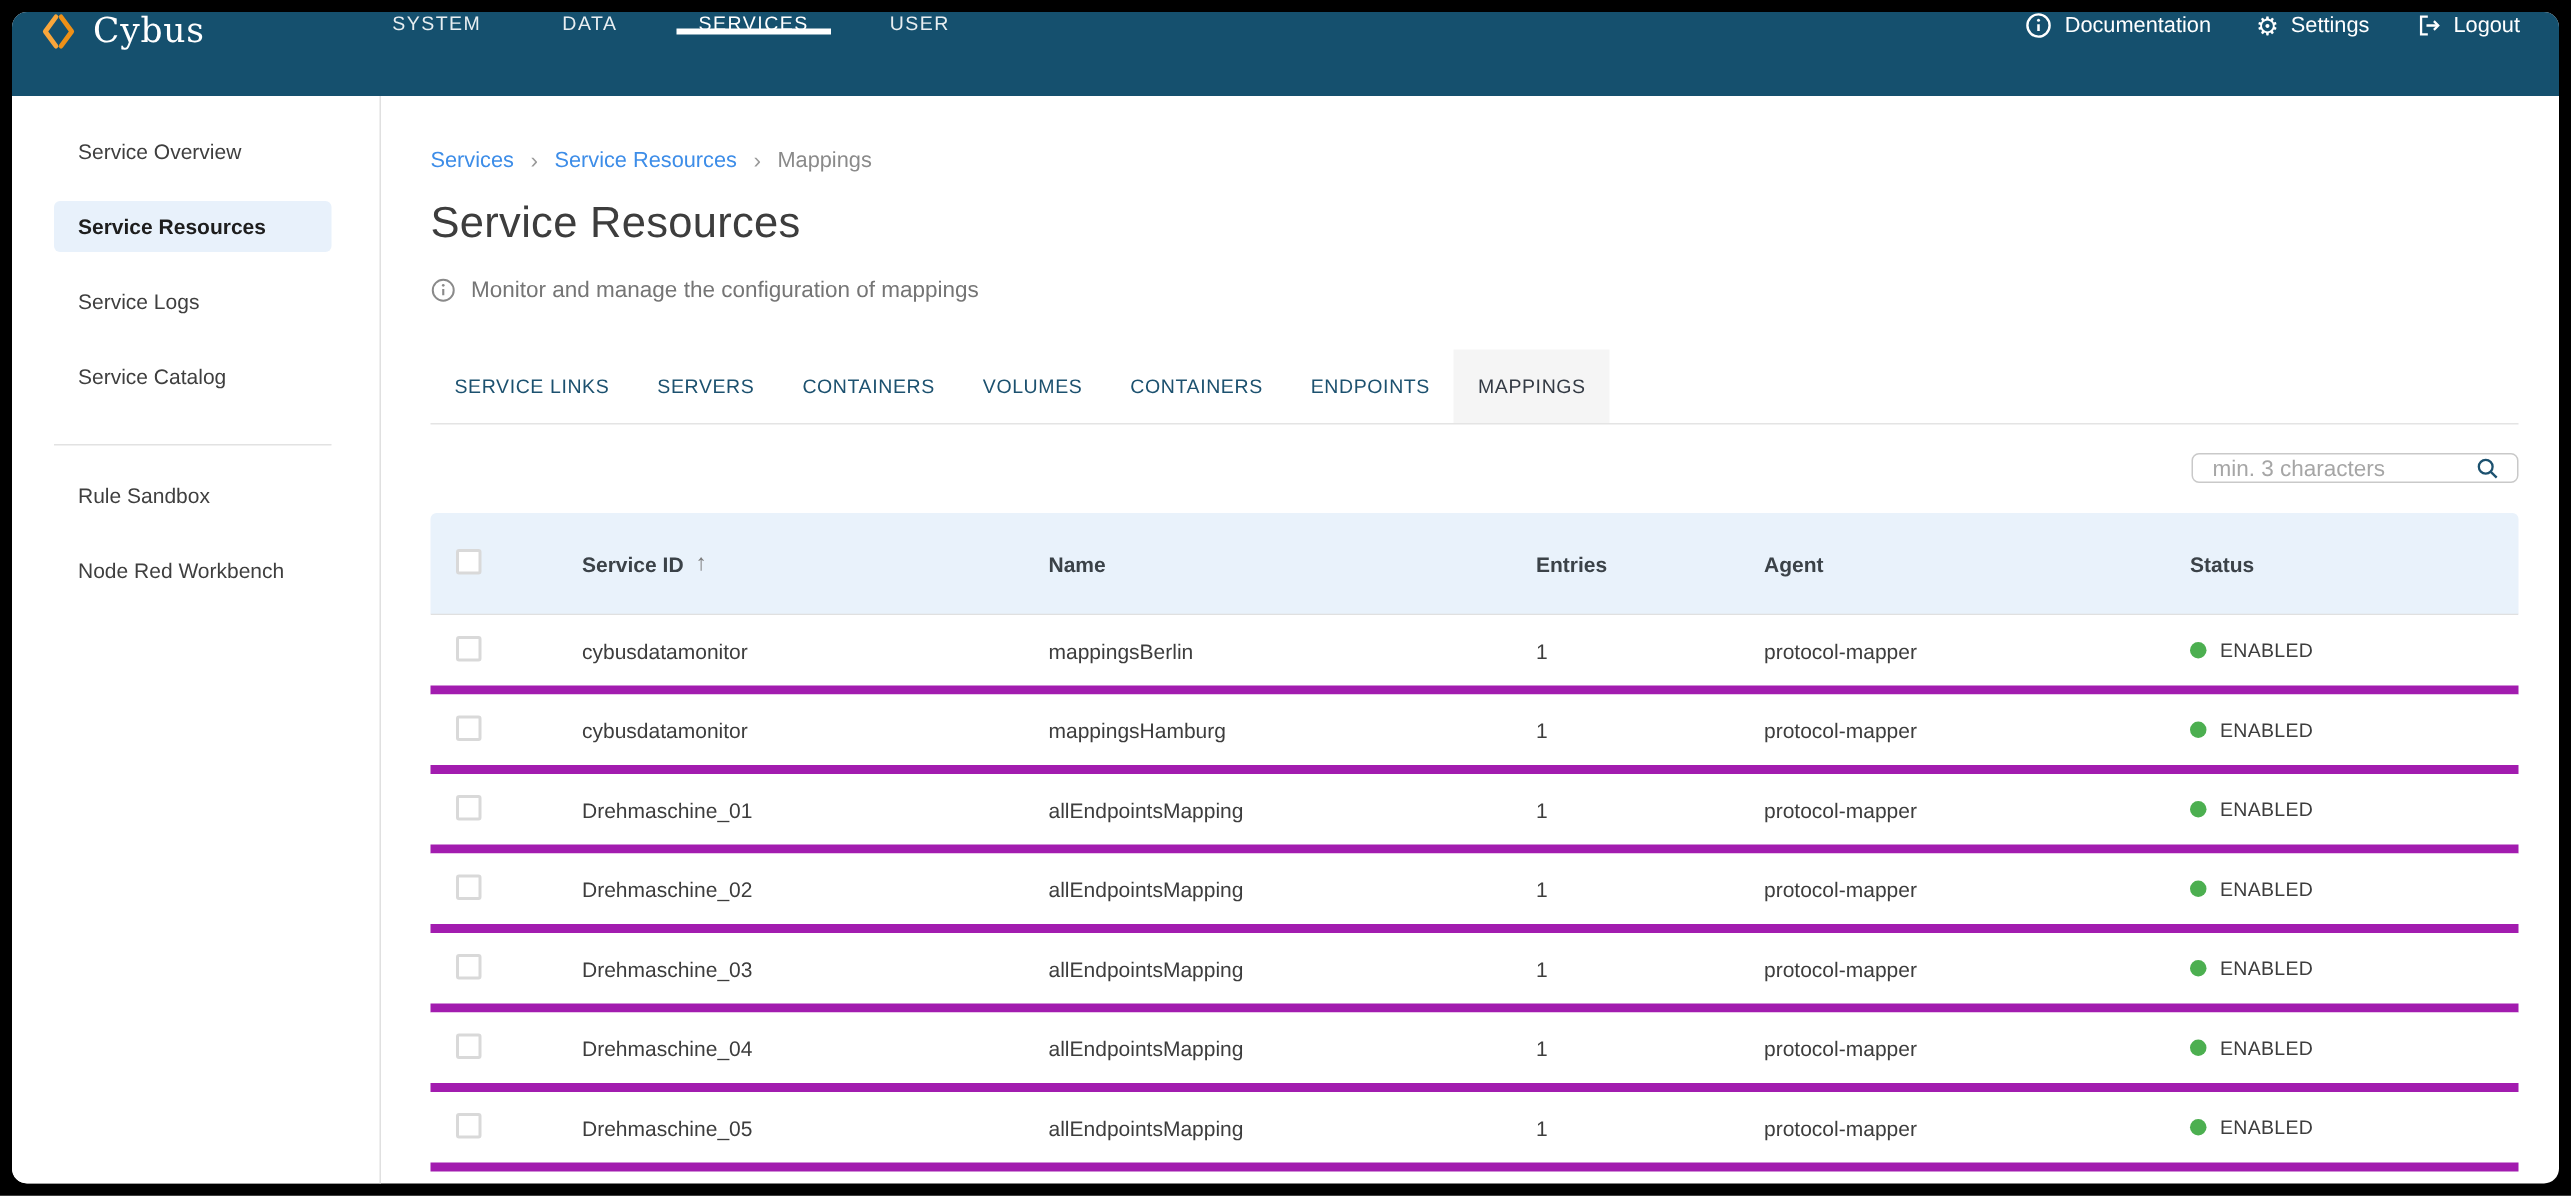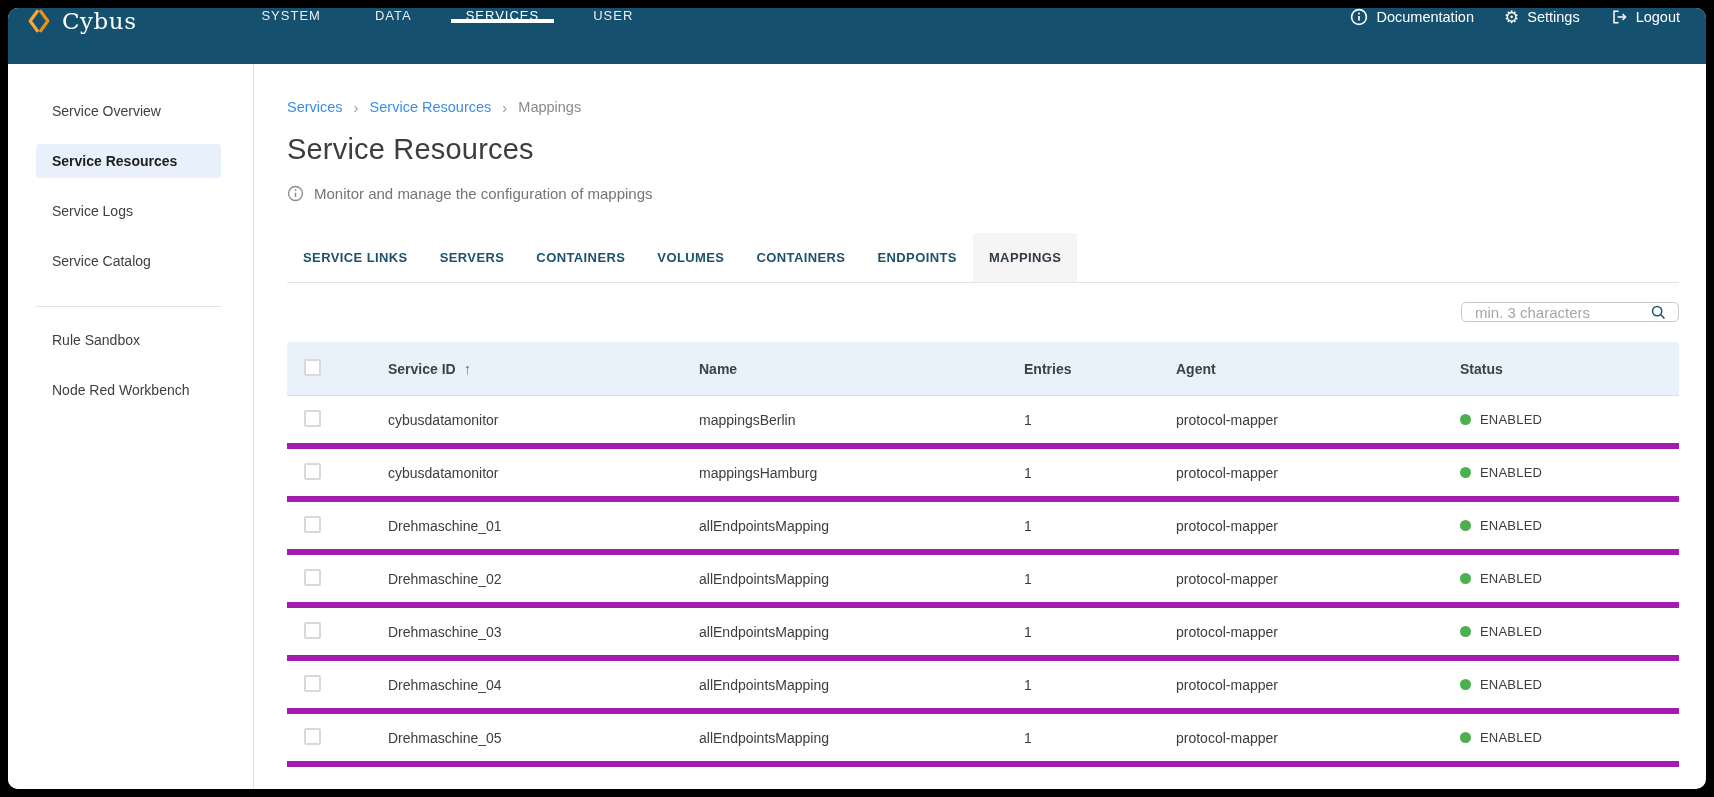--- a/index.html
+++ b/index.html
@@ -39,21 +39,21 @@
     color: #fff; font-size: 14.5px; cursor: pointer;
   }
   .nav-action svg, .nav-action .glyph { color: #fff; }
   .glyph-gear { font-size: 17px; line-height: 1; }
 
   
   .body-wrap { flex: 1; display: flex; min-height: 0; }
 
   .sidebar {
     width: 246px; flex: 0 0 246px; border-right: 1px solid #e0e0e0;
-    padding-top: 30px; background: #fff;
+    padding-top: 20px; background: #fff;
   }
   .side-item {
     height: 34px; margin: 16px 32px 0 28px; padding: 0 16px;
     display: flex; align-items: center; border-radius: 4px;
     font-size: 14px; color: #3f3f3f; cursor: pointer; white-space: nowrap;
   }
   .side-item:first-child { margin-top: 0; }
   .side-item.active { background: #E8F1FB; color: #1d1d1d; font-weight: 700; }
   .side-divider { border: none; border-top: 1px solid #e2e2e2; margin: 28px 32px 12px 28px; }
 
@@ -71,21 +71,21 @@
   }
   .page-desc {
     margin-top: 15px; display: flex; align-items: center; gap: 10px;
     color: #757575; font-size: 15px; height: 20px;
   }
 
   
   .tabs { margin-top: 30px; display: flex; border-bottom: 1px solid #e4e4e4; }
   .tab {
     height: 49px; padding: 0 16px; display: flex; align-items: center;
-    font-size: 13px; font-weight: 700; letter-spacing: 0.4px;
+    font-size: 13px; font-weight: 400; letter-spacing: 0.4px;
     color: #1C516F; cursor: pointer; white-space: nowrap;
   }
   .tab.active { background: #f5f5f5; color: #333A44; }
 
   
   .toolbar { margin-top: 19px; display: flex; justify-content: flex-end; }
   .search-box {
     width: 218px; height: 20px; border: 1px solid #c9c9c9; border-radius: 5px;
     display: flex; align-items: center; padding: 0 11px 0 13px; background: #fff;
   }
@@ -97,21 +97,21 @@
   .search-box svg { color: #1C516F; flex: 0 0 auto; cursor: pointer; }
 
   
   .table { margin-top: 20px; }
   .thead, .trow {
     display: grid;
     grid-template-columns: 101px 311px 325px 152px 284px 1fr;
     align-items: center;
   }
   .thead {
-    height: 54px; background: #E9F2FB; border-radius: 4px 4px 0 0;
+    height: 68px; background: #E9F2FB; border-radius: 4px 4px 0 0;
     border-bottom: 1px solid #e0e0e0;
     font-size: 14px; font-weight: 700; color: #3b4248;
   }
   .trow {
     height: 53px; background: #fff; border-bottom: 6px solid #a21caf;
     font-size: 14px; color: #3d3d3d;
   }
   .cb-cell { padding-left: 17px; }
   .checkbox {
     width: 17px; height: 17px; border: 2px solid #d9d9d9; border-radius: 2px;

